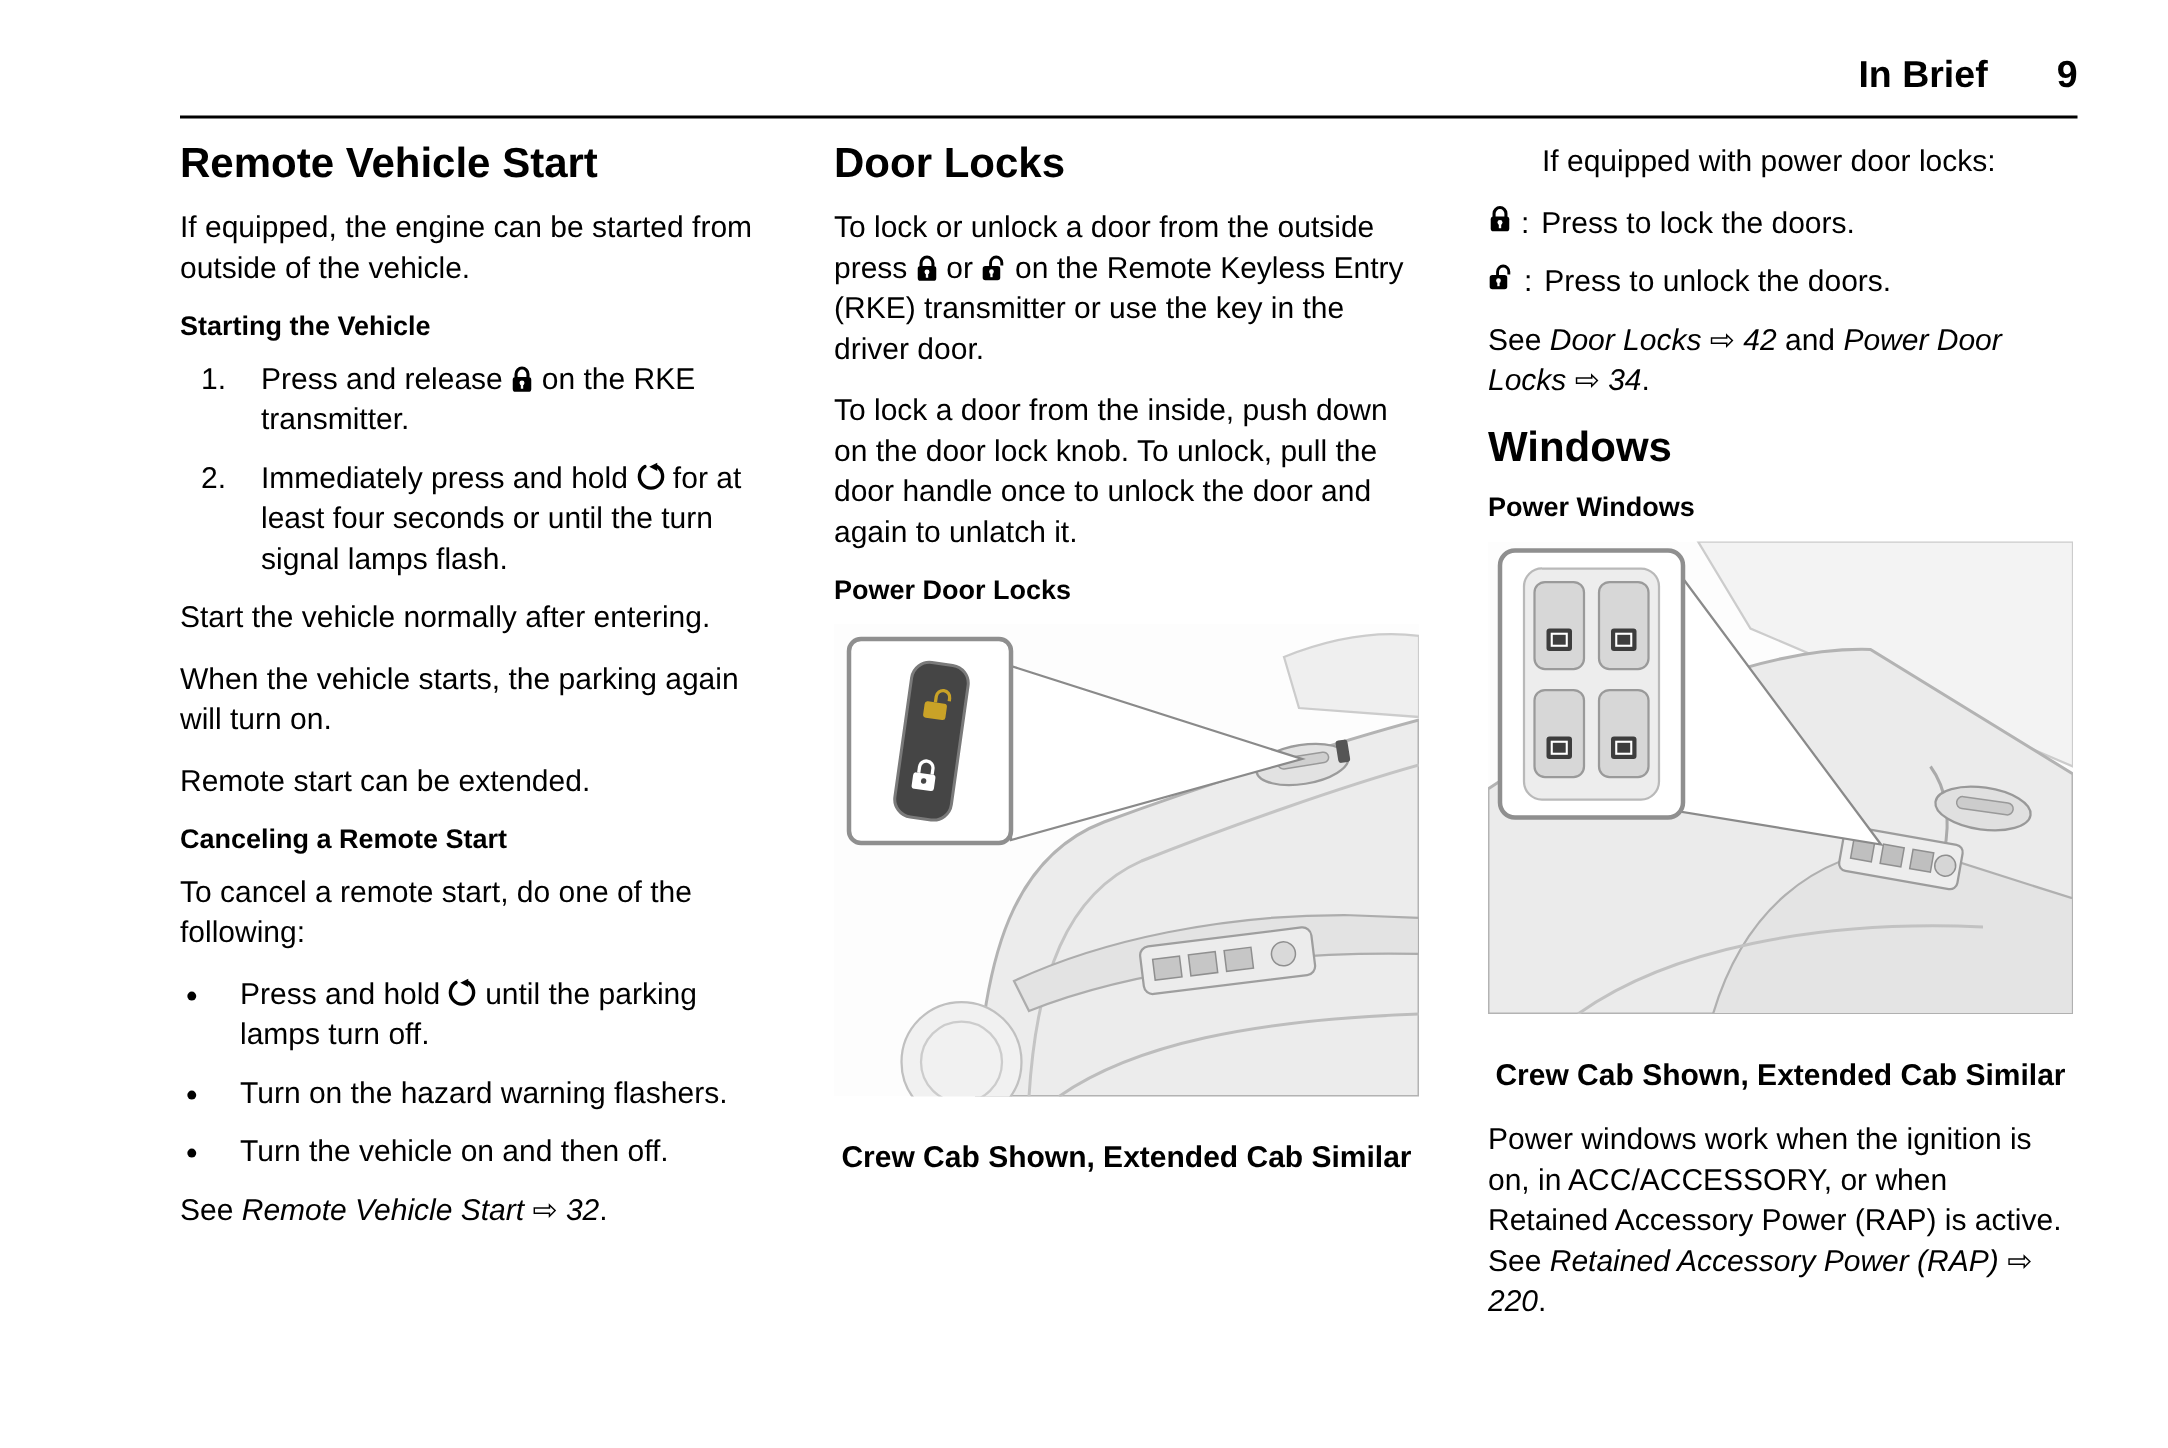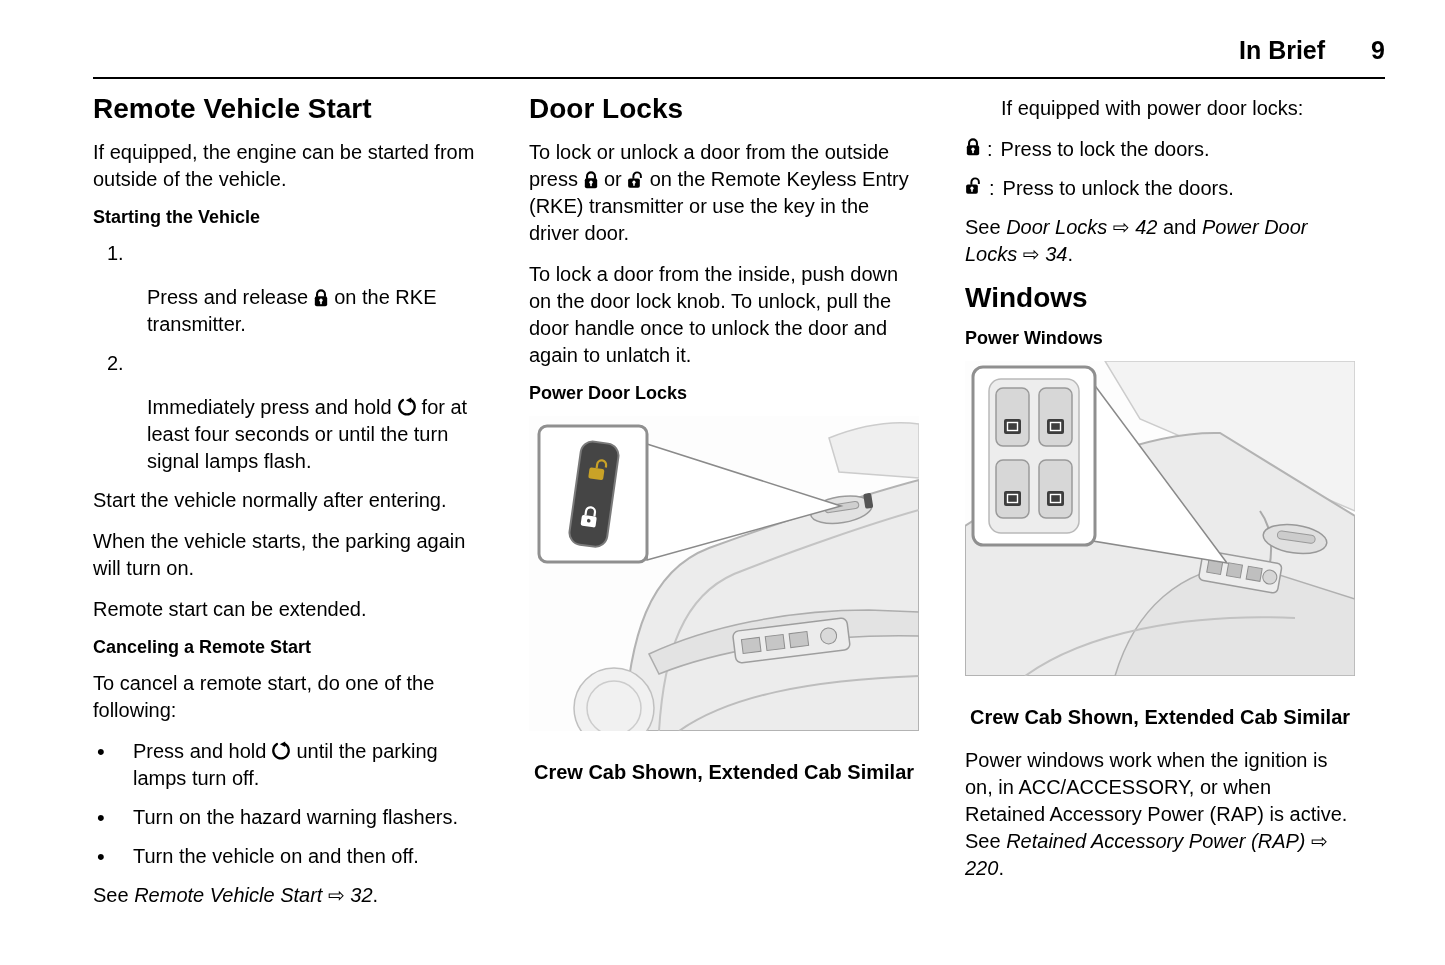--- a/index.html
+++ b/index.html
@@ -11,21 +11,21 @@
   }
   body {
     width: 1445px;
     height: 965px;
     overflow: hidden;
   }
   .page {
     box-sizing: border-box;
     width: 1445px;
     height: 965px;
-    padding: 36px 60px 0 93px;
+    padding: 36px 60px 0 120px;
   }
   .page-header {
     display: flex;
     justify-content: flex-end;
     align-items: baseline;
     gap: 46px;
     font-weight: 700;
     font-size: 25px;
     padding-bottom: 12px;
     border-bottom: 2px solid #000;
@@ -61,21 +61,21 @@
     padding: 0;
     font-size: 20px;
     line-height: 27px;
   }
   .step {
     display: flex;
     margin: 0 0 12px;
     padding-left: 14px;
   }
   .step-num { width: 40px; flex: none; }
-  .step-body { flex: 1; margin-top: 44px; }
+  .step-body { flex: 1; }
   .bullet {
     display: flex;
     margin: 0 0 12px;
   }
   .bullet::before {
     content: "\2022";
     width: 36px;
     flex: none;
     padding-left: 4px;
     font-size: 22px;

